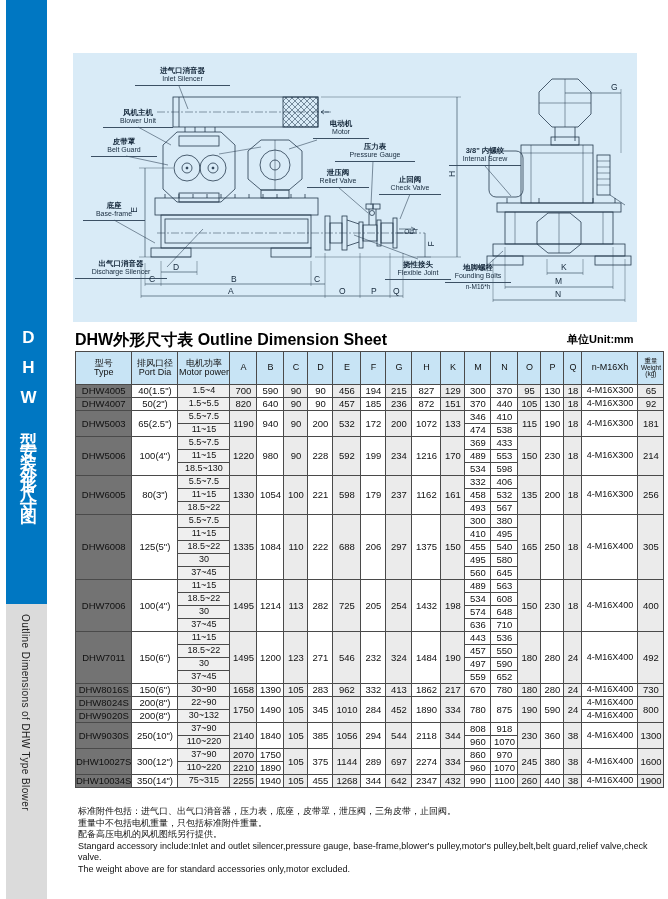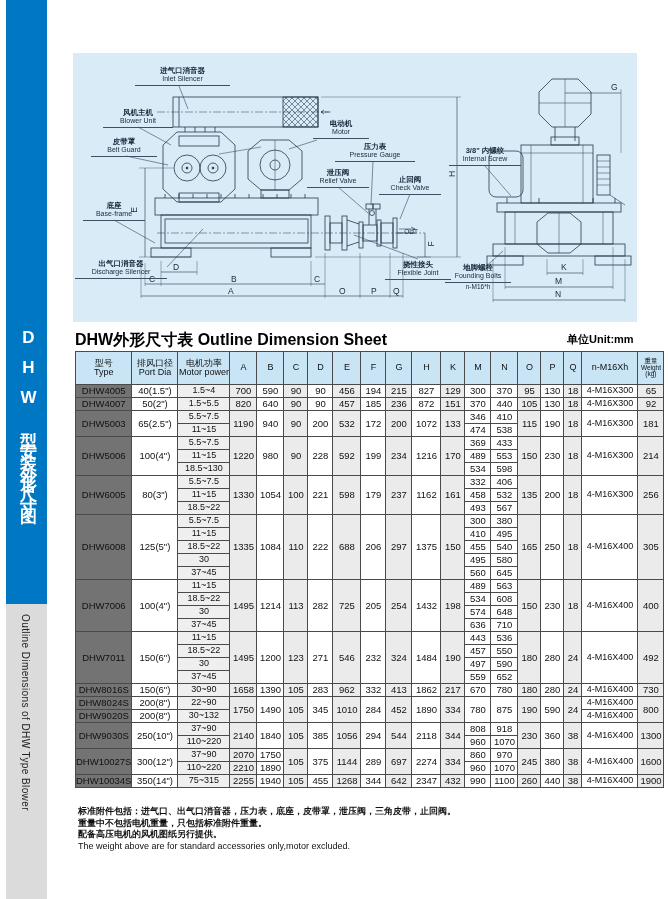--- a/index.html
+++ b/index.html
@@ -34,21 +34,21 @@
   .dim-table th{background:#C8E4F5;font-weight:normal;font-size:9px;}
   .dim-table th .cn,.dim-table th .en{display:block;}
   .dim-table th.wh span{display:block;font-size:6.5px;line-height:1.05;}
   td.c-type{background:#737373;}
   td.c-pow{background:#EFEFEF;font-size:9px;}
   td.g{background:#EBEBEB;}
   td.c-bolt{font-size:9px;}
   
   .notes{position:absolute;left:78px;top:806px;width:575px;}
   .notes div{font-size:9px;line-height:11.5px;color:#111;}
-  .notes .cnl{font-weight:bold;}
+  .notes .cnl{font-weight:normal;}
 </style>
 </head>
 <body>
 
 <div class="side-blue">
   <div class="vcn">DHW型安装外形尺寸图</div>
 </div>
 <div class="side-gray">
   <div class="ven">Outline Dimensions of DHW Type Blower</div>
 </div>
@@ -708,14 +708,15 @@
         <td class="c-bolt">4-M16X400</td>
         <td class="g">1900</td>
       </tr>
     </tbody>
 </table>
 
 <div class="notes">
   <div class="cnl">标准附件包括：进气口、出气口消音器，压力表，底座，皮带罩，泄压阀，三角皮带，止回阀。</div>
   <div class="cnl">重量中不包括电机重量，只包括标准附件重量。</div>
   <div class="cnl">配备高压电机的风机图纸另行提供。</div>
+  <div>Stangard accessory include:Inlet and outlet silencer,pressure gauge, base-frame,blower's pulley,motor's pulley,belt,belt guard,relief valve,check valve.</div>
   <div>The weight above are for standard accessories only,motor excluded.</div>
 </div>
 
 </body></html>

